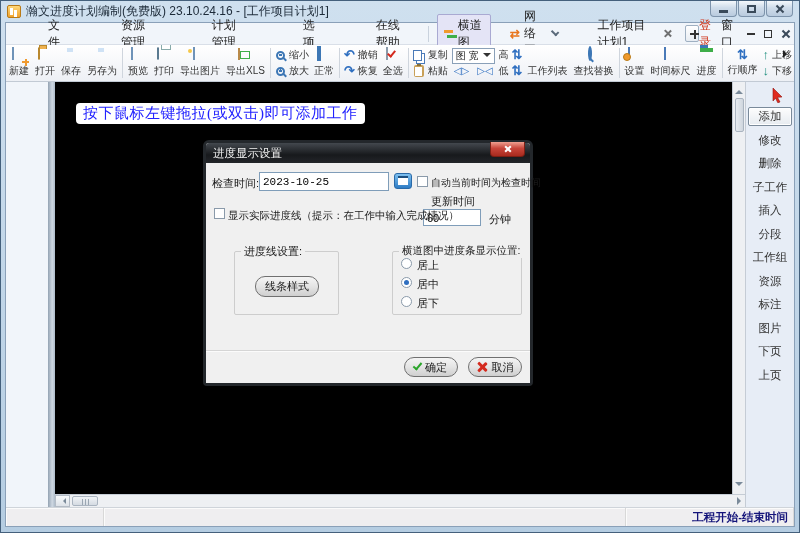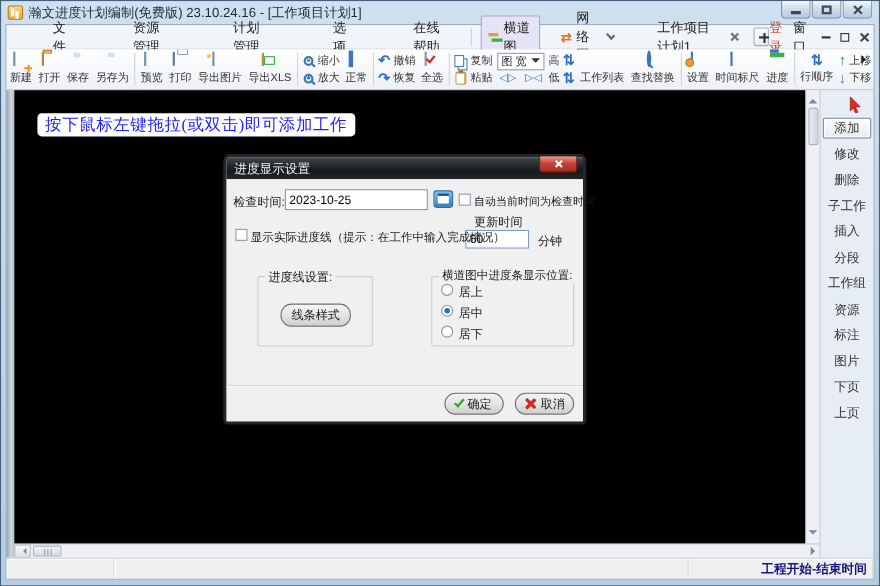--- a/index.html
+++ b/index.html
@@ -124,21 +124,21 @@
     background:#dcecff repeating-linear-gradient(90deg,#4a7ab8 0 1px, transparent 1px 4px); }
   .ic-prog { width:13px; height:10px; margin-top:2px; position:relative; }
   .ic-prog::before { content:""; position:absolute; left:0; top:0; width:13px; height:4px; background:#3fae49; }
   .ic-prog::after { content:""; position:absolute; left:0; bottom:0; width:8px; height:4px; background:#3d77b5; }
   .ic-cal { width:18px; height:16px; border-radius:3px; border:1px solid #2a6aa8;
     background:linear-gradient(#7ec0f0,#2e7cc4); position:relative; }
   .ic-cal::after { content:""; position:absolute; left:3px; top:4px; right:3px; bottom:3px; background:#fff; }
   .ic-cal::before { content:""; position:absolute; left:3px; top:2px; right:3px; height:2px; background:#1c4f80; z-index:1; }
 
   
-  .main { flex:1; display:flex; min-height:0; }
+  .main { flex:1; display:flex; min-height:0;padding-left:42px; }
   .leftstrip { width:7px; background:linear-gradient(90deg,#93a2b2,#cfd8e2 60%,#aebcca); }
   .centercol { flex:1; display:flex; flex-direction:column; min-width:0; }
   .canvasrow { flex:1; display:flex; min-height:0; }
   .canvas { flex:1; background:#000; position:relative; }
   .hint { position:absolute; left:21px; top:21px; background:#fff; border-radius:4px;
     padding:1px 7px; color:#2222ff; font-size:15px;
     font-family:"Liberation Serif", serif; letter-spacing:.5px; }
   .vscroll { width:13px; background:#eef0f3; border-left:1px solid #c5ccd5;
     display:flex; flex-direction:column; align-items:center; }
   .sarrow { width:0; height:0; border:4px solid transparent; margin:4px 0; }
@@ -454,21 +454,21 @@
 
 <div class="dlg">
   <div class="dlg-title">
     <span>进度显示设置</span>
     <div class="dlg-close">
         <div class="glyph-x"></div>
       </div>
   </div>
   <div class="dlg-body">
     <span class="dl" style="left:6px;top:13px">检查时间:</span>
-    <input class="dinput" style="left: 53px; top: 9px; width: 130px; height: 19px;" value="2023-10-25">
+    <input class="dinput" style="left: 53px; top: 9px; width: 130px; height: 19px; font-family: Liberation Mono, monospace;" value="2023-10-25">
     <div class="ic-cal" style="position:absolute;left:188px;top:10px"></div>
 
     <div class="cb" style="left:211px;top:13px"></div>
     <span class="dl" style="left:225px;top:13px;font-size:10px">自动当前时间为检查时间</span>
     <span class="dl" style="left:225px;top:31px">更新时间</span>
     <input class="dinput" style="left: 217px; top: 46px; width: 58px; height: 17px;" value="60">
     <span class="dl" style="left:283px;top:49px">分钟</span>
 
     <div class="cb" style="left:8px;top:45px"></div>
     <span class="dl" style="left:22px;top:46px;font-size:10.5px">显示实际进度线（提示：在工作中输入完成情况）</span>

